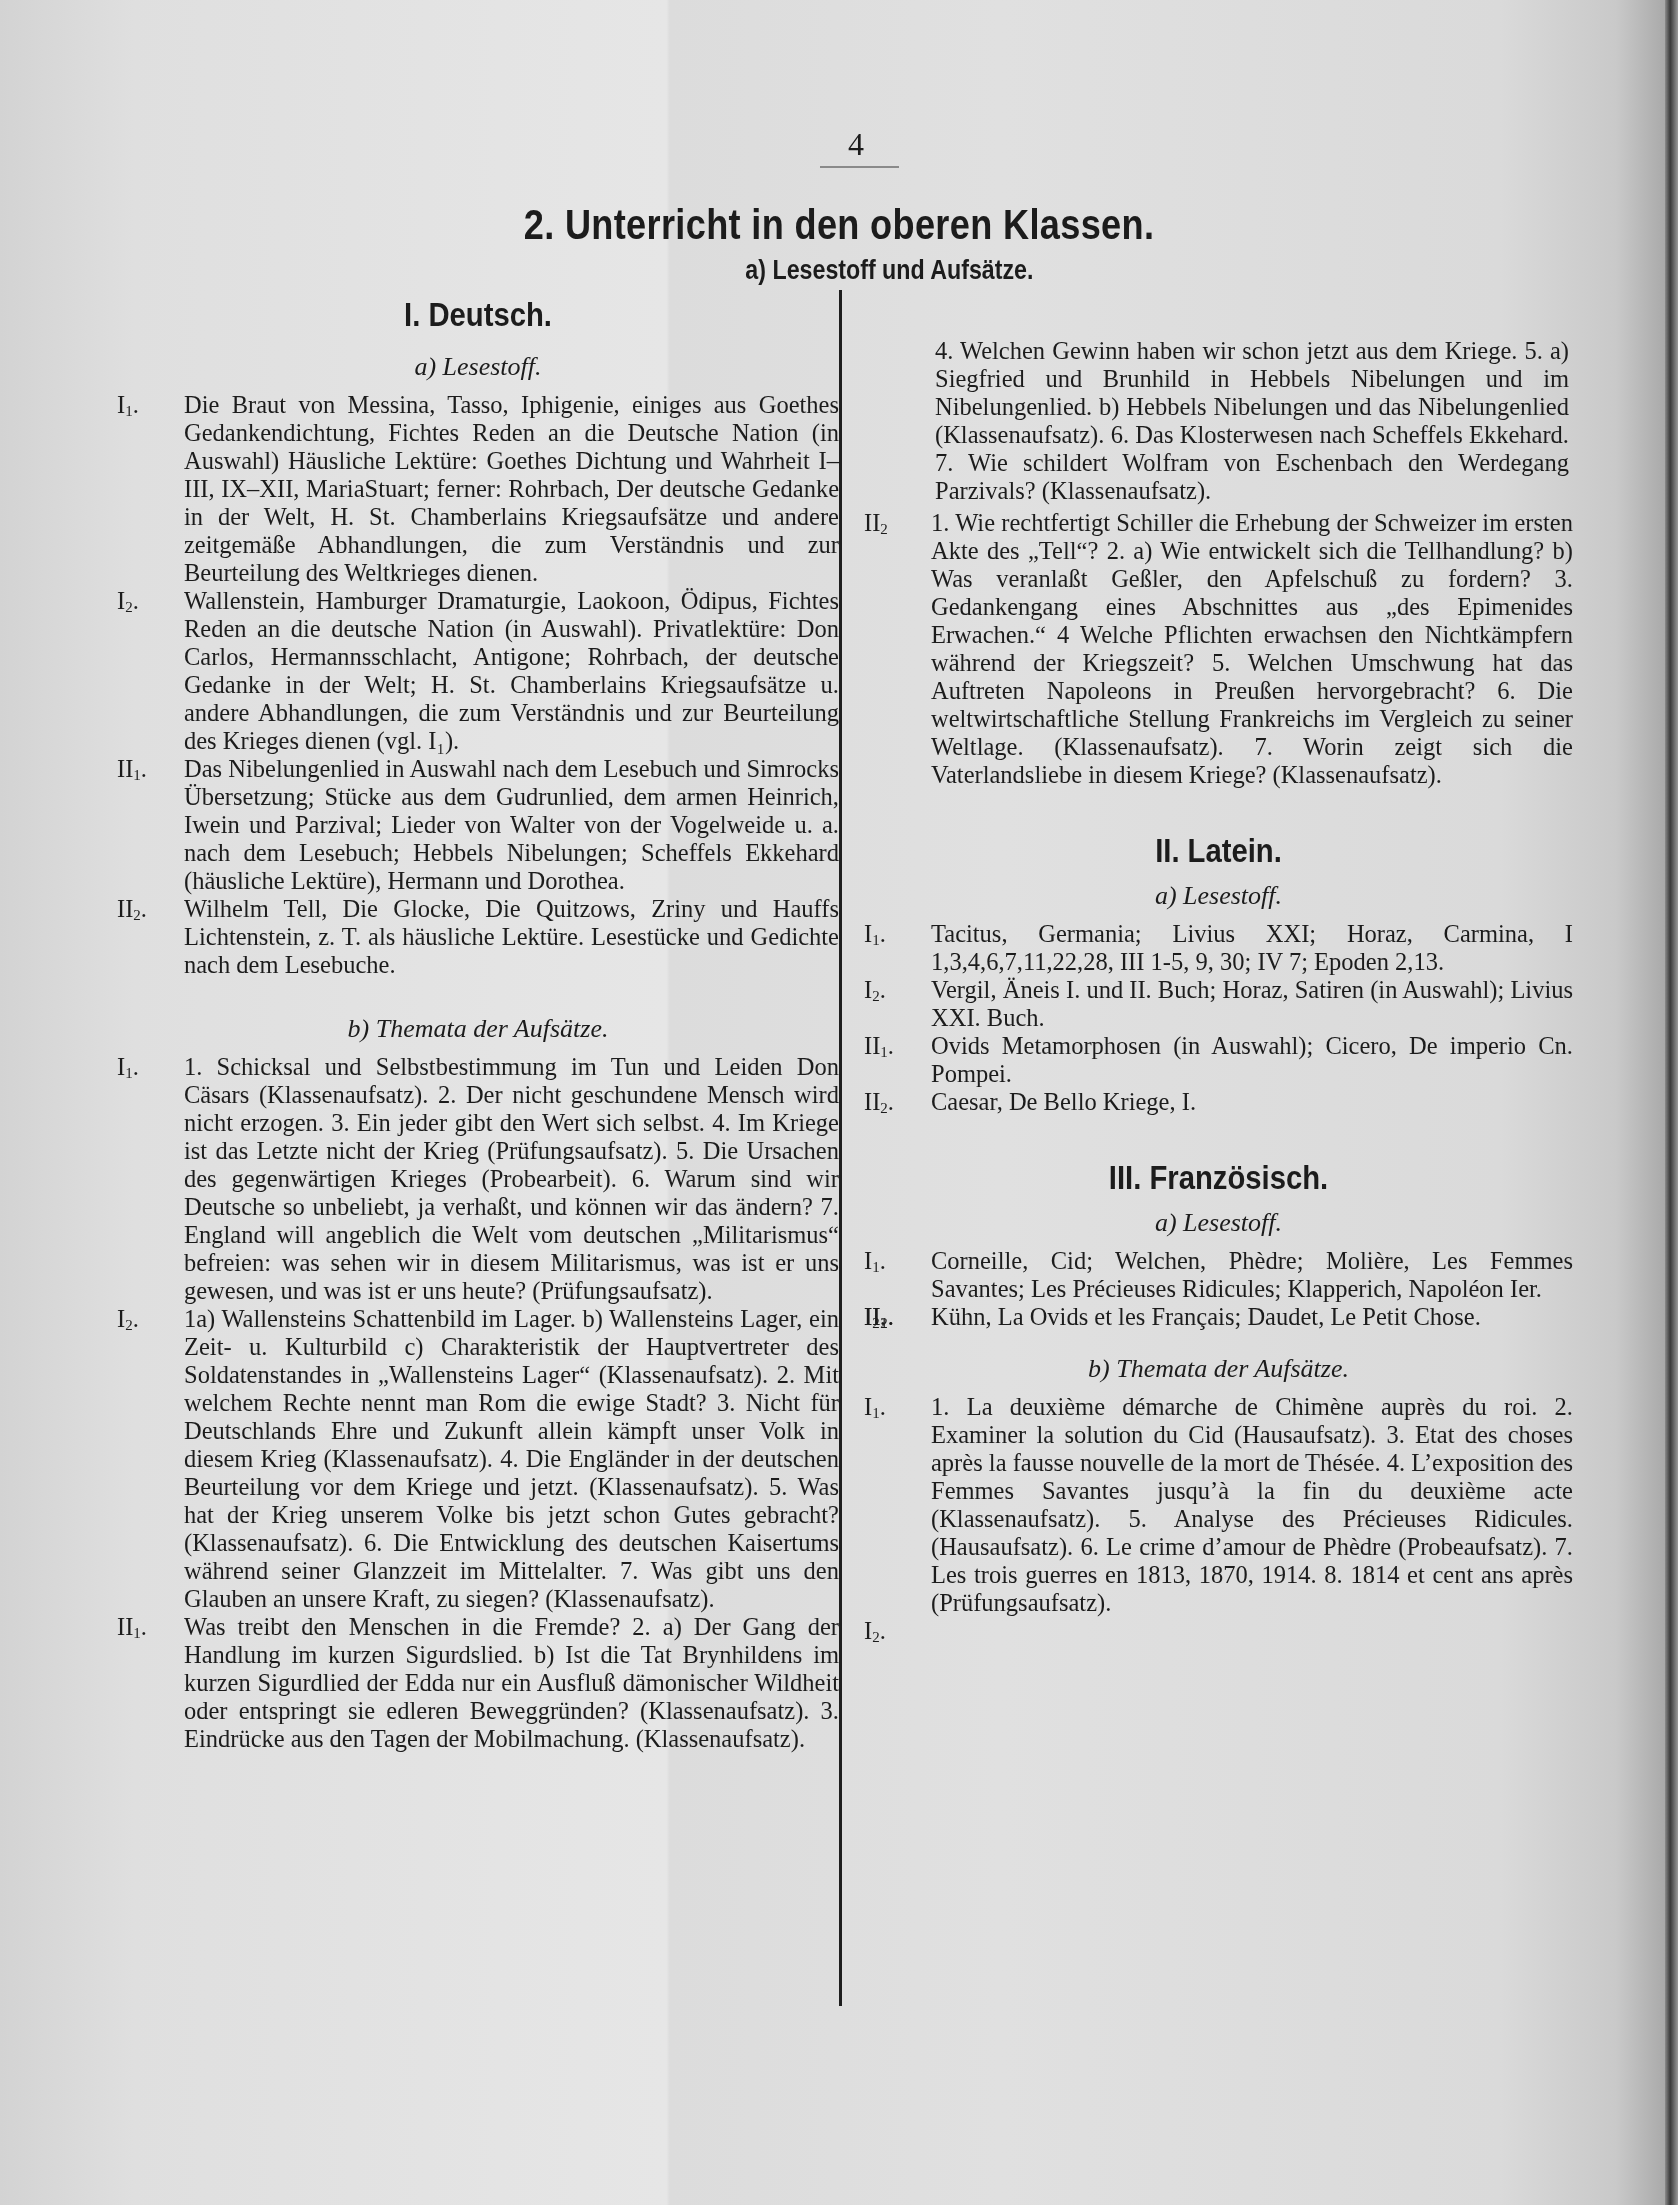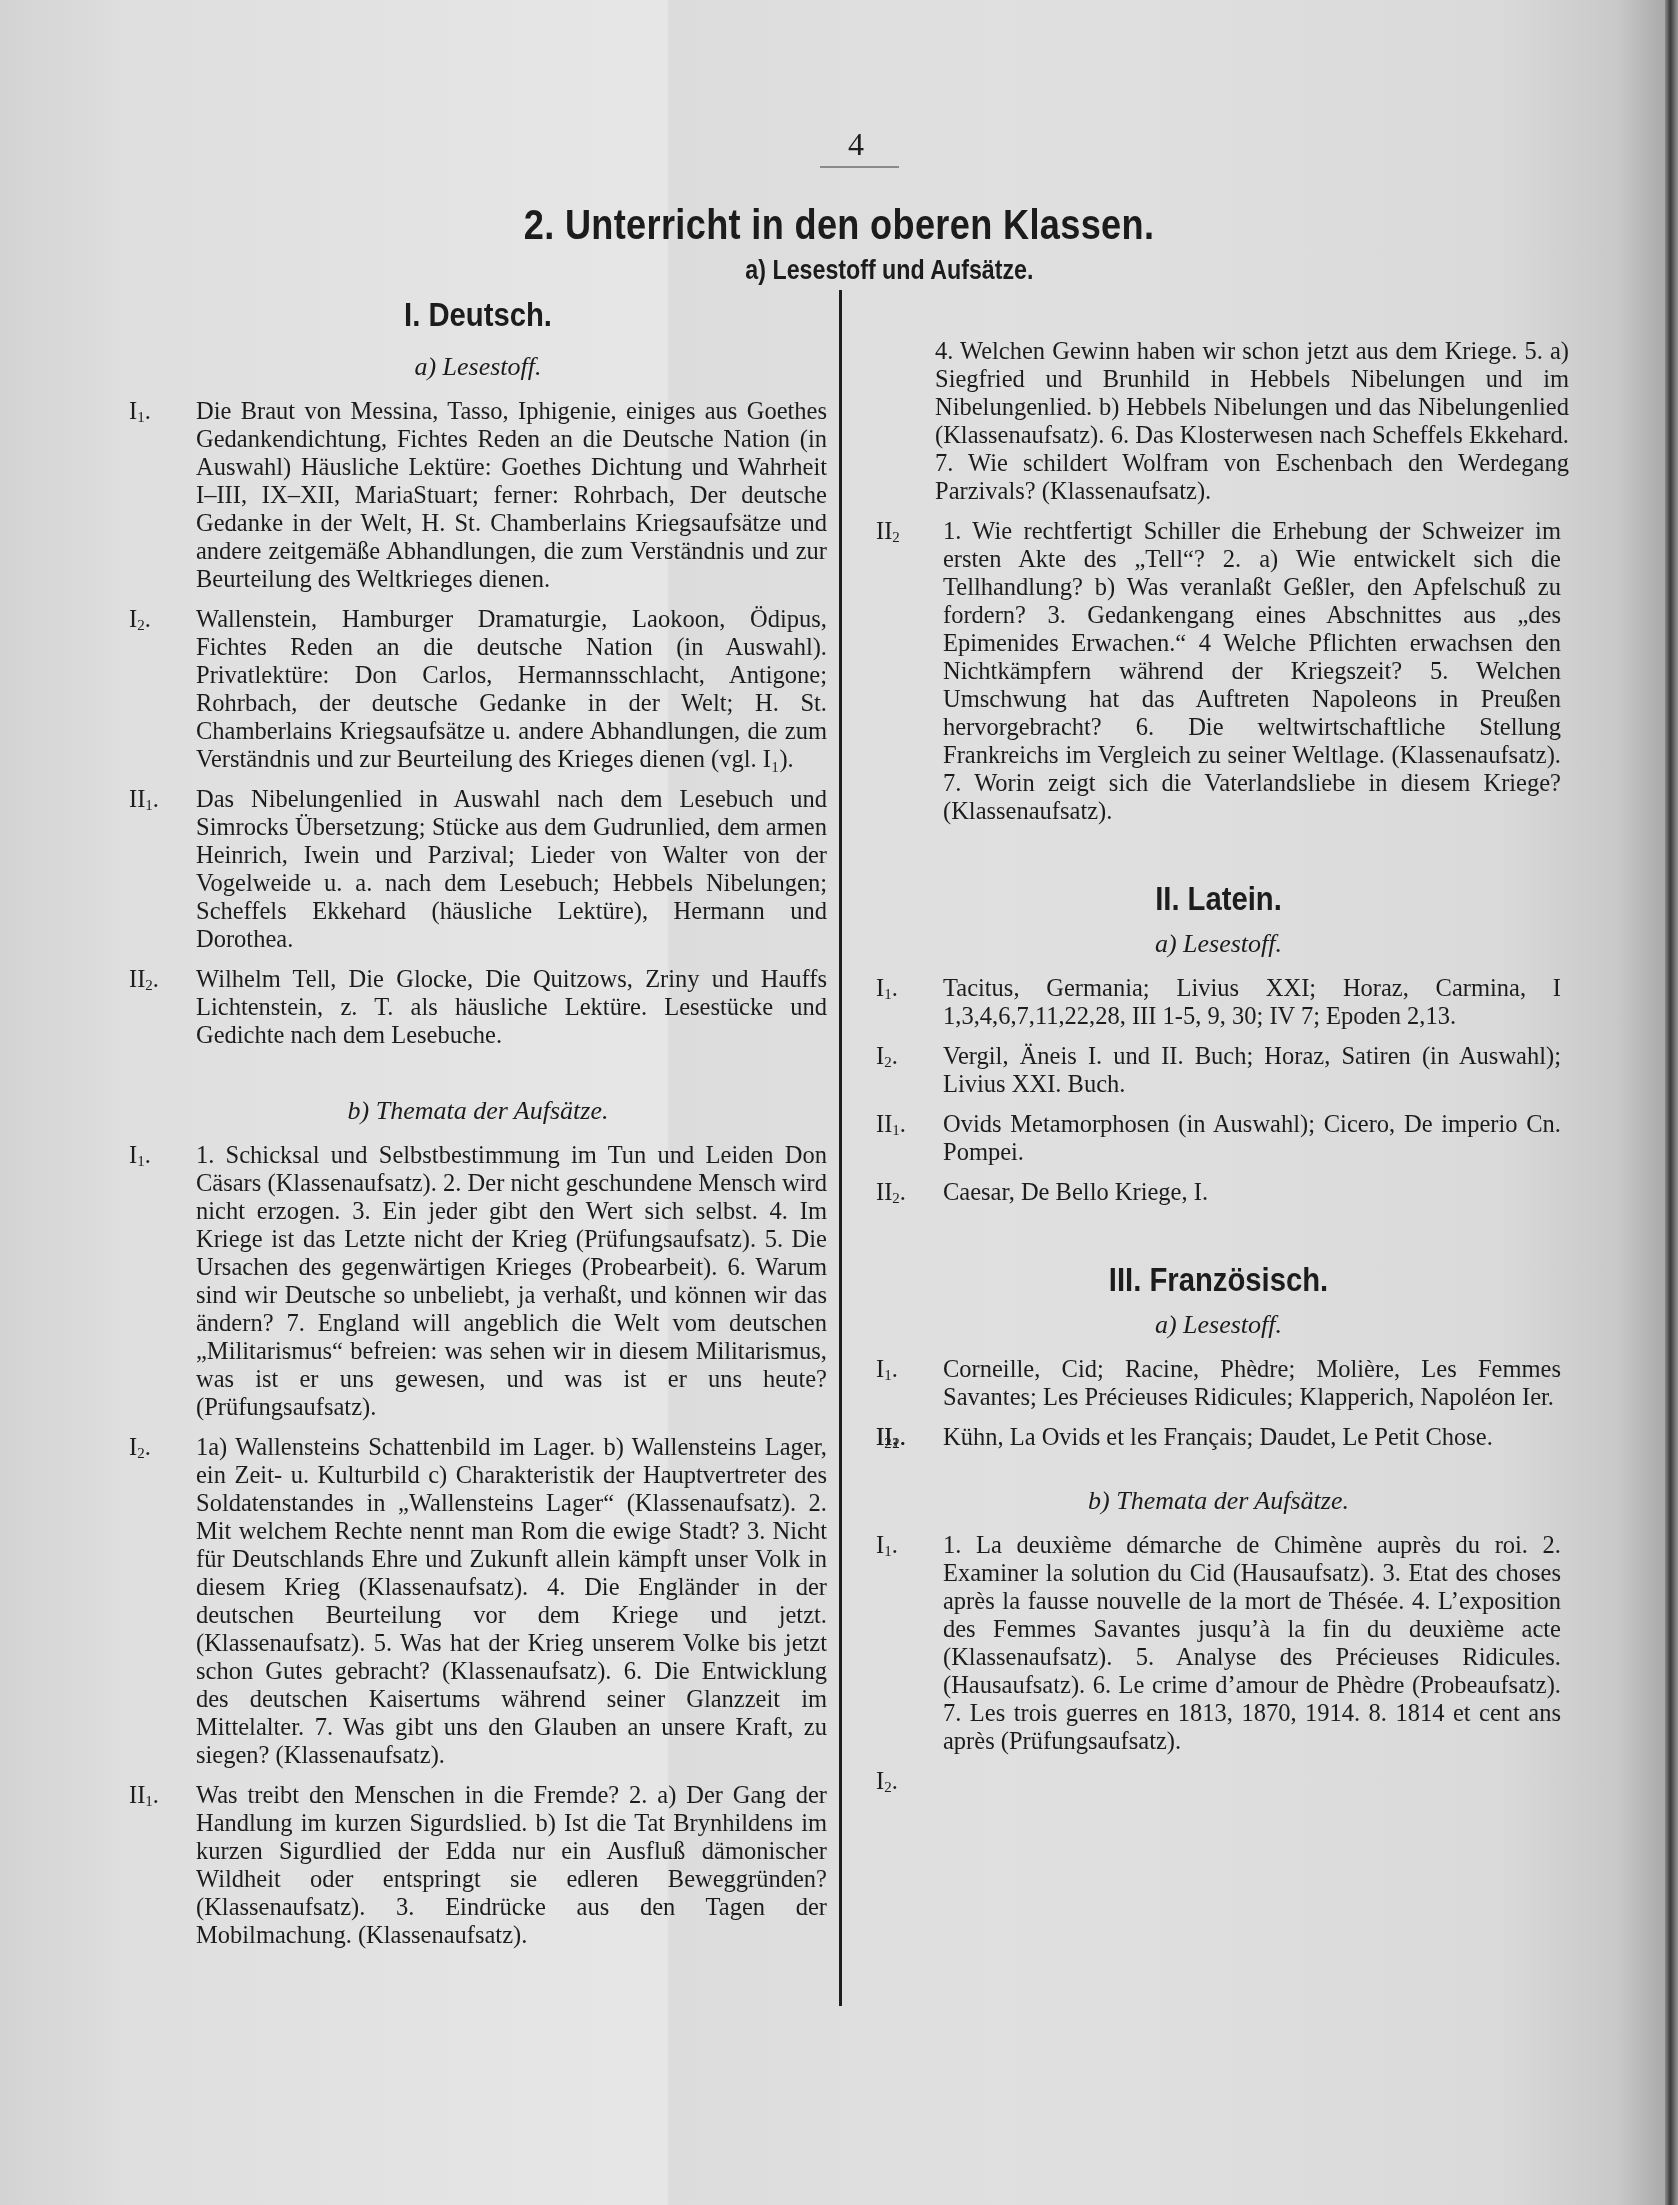--- a/index.html
+++ b/index.html
@@ -53,21 +53,21 @@
       font-weight: bold; font-size: 34px; line-height: 42px;
       transform: scaleX(0.86);
       margin: 0;
     }
     .sub-heading {
       text-align: center; font-style: italic; font-size: 26px; line-height: 37px;
       margin: 6px;
     }
     .entry {
       position: relative; padding-left: 67px; text-align: justify;
-      margin: 12px;
+      margin: 0;
     }
     .entry .label {
       position: absolute; left: 0; top: 0; width: 59px;
     }
     .entry .label sub { font-size: 15px; vertical-align: -3.4px; }
     .cont { padding-left: 67px; text-align: justify; margin: 4px; }
     .sp-xs { height: 6.7px; }
     .sp-s { height: 13.4px; }
     .sp-m { height: 25px; }
     .sp-l { height: 40px; }
@@ -160,21 +160,21 @@
     </p>
   </div>
 
   <div class="sp-l"></div>
   <h2 class="section-heading">III. Französisch.</h2>
   <p class="sub-heading">a) Lesestoff.</p>
 
   <div>
     <p class="entry">
       <span class="label"><span>I</span><sub>1</sub>.</span>
-      <span>Corneille, Cid; Racine, Phèdre; Molière, Les Femmes Savantes; Les Précieuses Ridicules; Klapperich, Napoléon Ier.</span>
+      <span>Corneille, Cid; Welchen, Phèdre; Molière, Les Femmes Savantes; Les Précieuses Ridicules; Klapperich, Napoléon Ier.</span>
     </p>
     <p class="entry">
       <span class="label"><span>I</span><sub>2</sub>.</span>
     </p>
     <p class="entry">
       <span class="label"><span>II</span><sub>1</sub>.</span>
     </p>
     <p class="entry">
       <span class="label"><span>II</span><sub>2</sub>.</span>
       <span>Kühn, La Ovids et les Français; Daudet, Le Petit Chose.</span>

